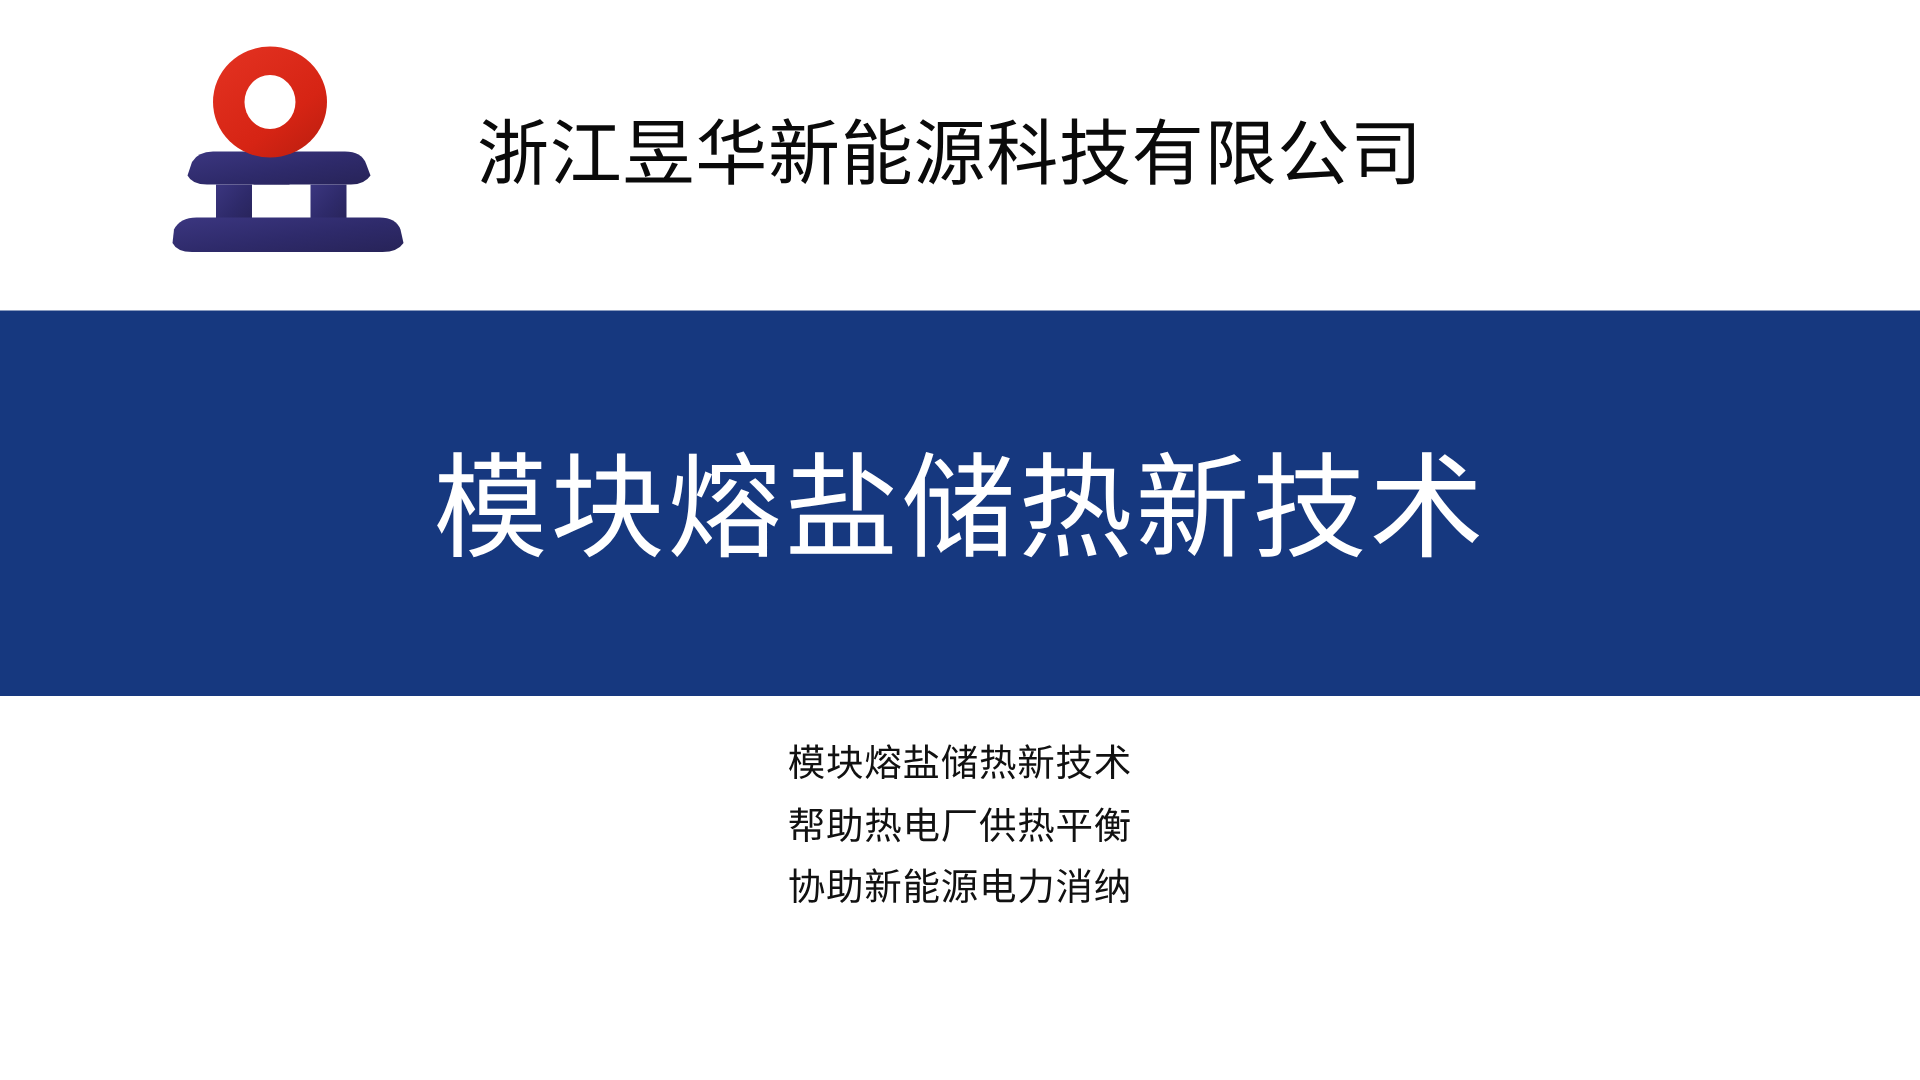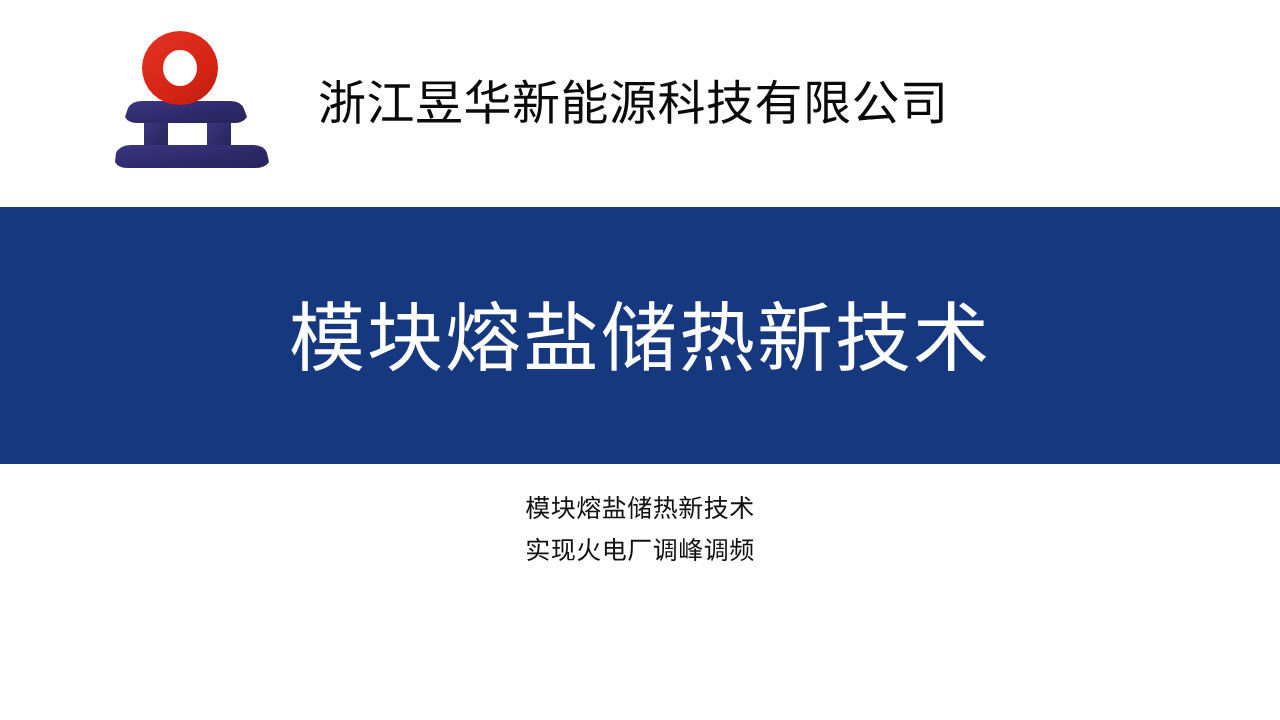--- a/index.html
+++ b/index.html
@@ -145,16 +145,17 @@
 
     <div class="company-name">浙江昱华新能源科技有限公司</div>
   </div>
 
   <div class="title-band" style="background: rgb(22, 56, 127);">
     <div class="main-title">模块熔盐储热新技术</div>
   </div>
 
   <div class="taglines">
     <div class="tagline">模块熔盐储热新技术</div>
-    <div class="tagline">实现火电厂调峰调频</div>
+    <div class="tagline">帮助热电厂供热平衡</div>
+    <div class="tagline">协助新能源电力消纳</div>
   </div>
 
 </div>
 
 </body></html>

